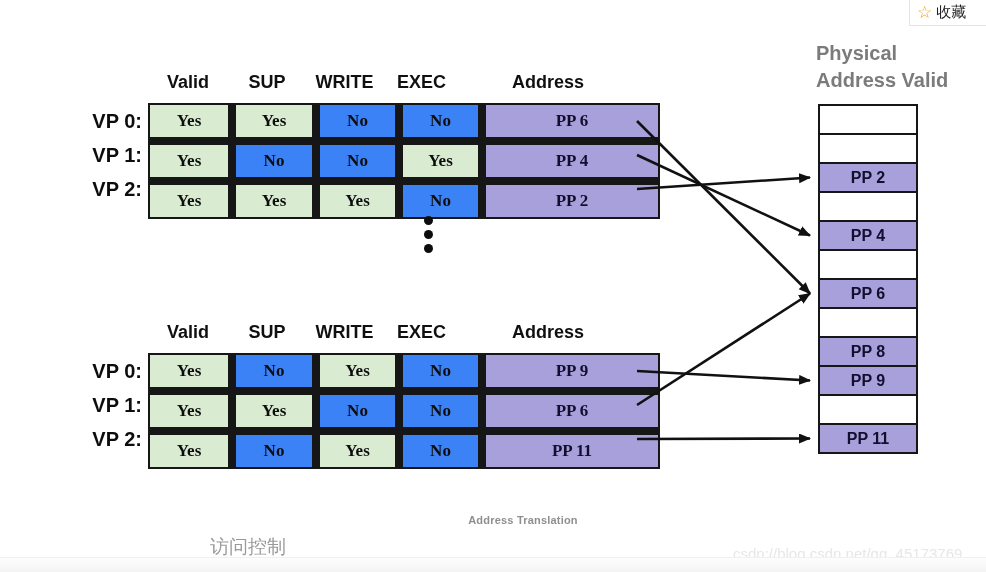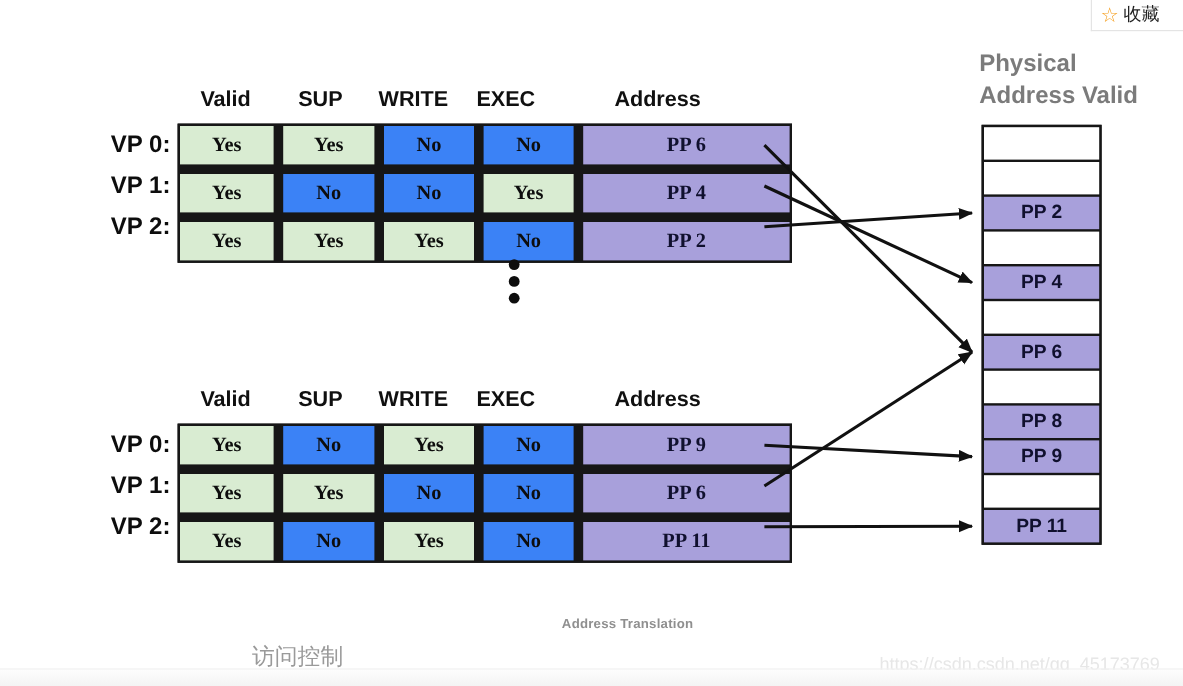--- a/index.html
+++ b/index.html
@@ -191,15 +191,15 @@
   <line x1="637" y1="121" x2="810" y2="293.5" stroke="#111111" stroke-width="2.6" marker-end="url(#ah)"></line>
       <line x1="637" y1="155" x2="810" y2="235.5" stroke="#111111" stroke-width="2.6" marker-end="url(#ah)"></line>
       <line x1="637" y1="189" x2="810" y2="177.5" stroke="#111111" stroke-width="2.6" marker-end="url(#ah)"></line>
       <line x1="637" y1="371" x2="810" y2="380.5" stroke="#111111" stroke-width="2.6" marker-end="url(#ah)"></line>
       <line x1="637" y1="405" x2="810" y2="293.5" stroke="#111111" stroke-width="2.6" marker-end="url(#ah)"></line>
       <line x1="637" y1="439" x2="810" y2="438.5" stroke="#111111" stroke-width="2.6" marker-end="url(#ah)"></line>
     </svg>
 
   <div class="cap-small">Address Translation</div>
   <div class="cap-main">访问控制</div>
-  <div class="watermark">https://csdn.csdn.net/qq_45173769</div>
+  <div class="watermark">csdn://blog.csdn.net/qq_45173769</div>
   <div class="bottom-fade"></div>
 </div>
 
 </body></html>

